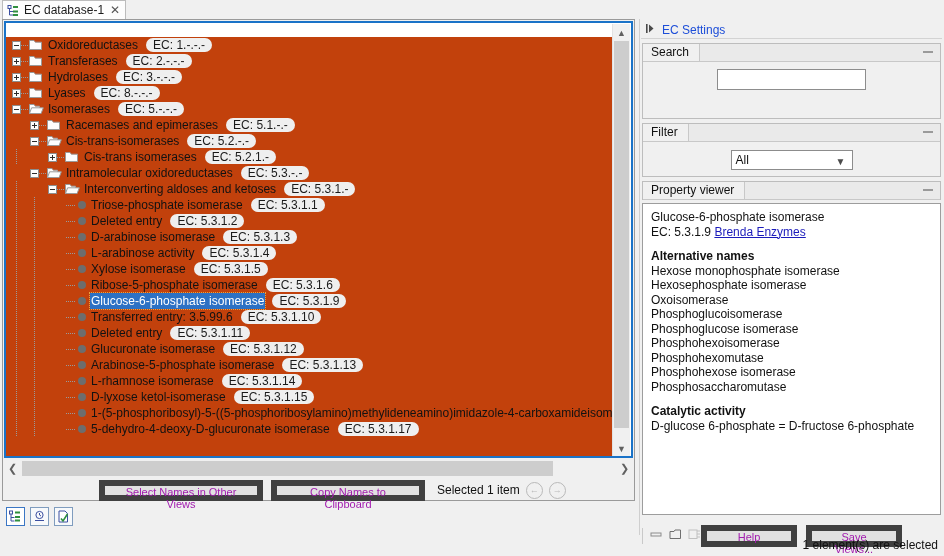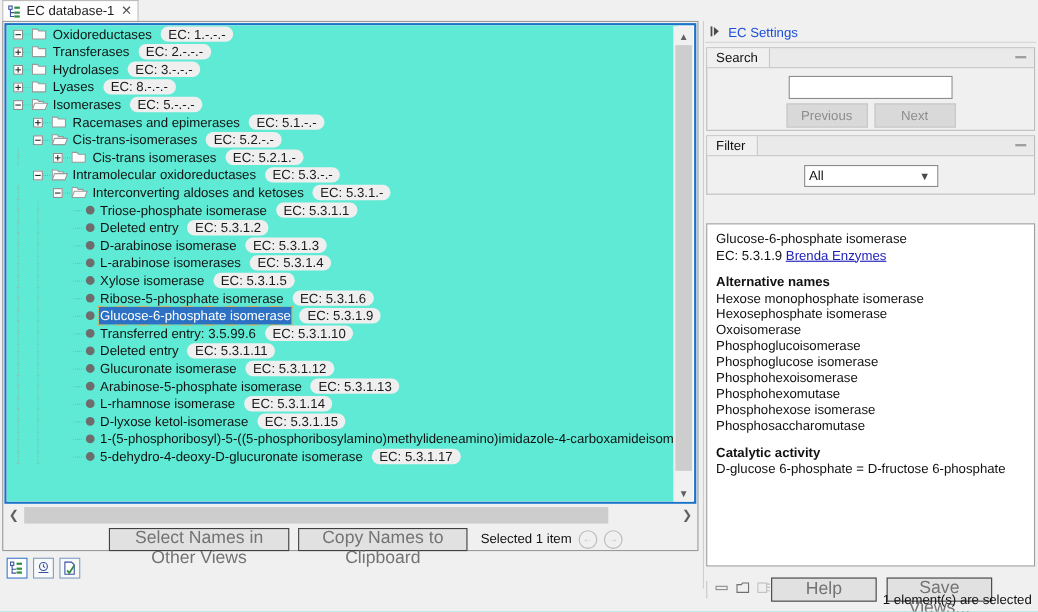--- a/index.html
+++ b/index.html
@@ -19,21 +19,21 @@
        display:flex;align-items:center;padding:0 5px 0 4px;box-sizing:border-box;}
   .tab .ticon{width:13px;height:13px;margin-right:4px;flex:0 0 auto;}
   .tab .tlabel{font-size:12px;color:#1b1b1b;white-space:nowrap;}
   .tab .tclose{margin-left:6px;font-size:12px;color:#555;line-height:1;cursor:default;}
 
   
   .leftpane{position:absolute;left:2px;top:19px;width:633px;height:482px;
             background:#f0f0f0;border:1px solid #9a9a9a;box-sizing:border-box;}
   .treewrap{position:absolute;left:1px;top:1px;width:629px;height:437px;
             background:#fff;border:2px solid #1a73c8;box-sizing:border-box;overflow:hidden;}
-  .treeview{position:absolute;left:0;top:0;width:610px;height:433px;overflow:hidden;background:#5eead4;}
+  .treeview{position:absolute;left:0;top:14px;width:610px;height:433px;overflow:hidden;background:#c2410c;}
 
   .row{position:relative;height:16px;line-height:16px;white-space:nowrap;display:flex;align-items:center;}
   .guide{position:absolute;top:0;bottom:0;width:1px;
          background-image:linear-gradient(to bottom,#9a9a9a 1px, transparent 1px);
          background-size:1px 2px;}
   .expander{width:9px;height:9px;border:1px solid #8d8d8d;background:#fdfdfd;
             position:relative;flex:0 0 auto;box-sizing:border-box;}
   .expander:before{content:"";position:absolute;left:1px;top:3px;width:5px;height:1px;background:#2b2b2b;}
   .expander.plus:after{content:"";position:absolute;left:3px;top:1px;width:1px;height:5px;background:#2b2b2b;}
   .elbow{width:8px;height:1px;
@@ -52,21 +52,21 @@
   .vscroll{position:absolute;right:1px;top:1px;width:17px;height:433px;background:#f0f0f0;border-left:1px solid #e2e2e2;}
   .vscroll .arrow{height:17px;width:17px;display:flex;align-items:center;justify-content:center;
                   color:#606060;font-size:9px;background:#f0f0f0;}
   .vthumb{position:absolute;left:1px;top:17px;width:15px;height:387px;background:#cdcdcd;}
   .hscrollrow{position:absolute;left:1px;top:440px;width:629px;height:17px;background:#f0f0f0;}
   .hscrollrow .harrow{position:absolute;top:0;width:17px;height:17px;display:flex;align-items:center;justify-content:center;
                       color:#606060;font-size:11px;}
   .hthumb{position:absolute;left:18px;top:1px;width:531px;height:15px;background:#cdcdcd;}
 
   .leftbtns{position:absolute;left:0;top:459px;width:631px;height:22px;display:flex;align-items:center;}
-  .btn{background:#e1e1e1;border:1px solid #404040;height:21px;font-size:16px;color:#737373;
+  .btn{background:#e1e1e1;border:6px solid #404040;height:21px;font-size:11px;color:#a21caf;
        padding:0 12px;box-sizing:border-box;font-family:"Liberation Sans",sans-serif;}
   .selinfo{font-size:12px;color:#111;margin-left:12px;}
   .navcirc{width:15px;height:15px;border:1px solid #b9b9b9;border-radius:50%;color:#b9b9b9;
            font-size:9px;display:inline-flex;align-items:center;justify-content:center;margin-left:6px;}
 
   
   .viewicons{position:absolute;left:6px;top:507px;display:flex;gap:5px;align-items:center;}
   .vicon{width:19px;height:19px;border:1px solid #7f9cbe;background:#f7f9fb;
          display:flex;align-items:center;justify-content:center;box-sizing:border-box;}
   .vicon.sel{border:1px solid #3a76c4;background:#fff;}
@@ -262,21 +262,21 @@
             <span class="bullet"></span>
             <span class="name">D-arabinose isomerase</span>
             <span class="ecbadge">EC: 5.3.1.3</span>
           </div>
           <div class="row">
             <span class="guide" style="left: 10px;"></span>
             <span class="guide" style="left: 28px;"></span>
             <span class="spacer" style="width: 60px;"></span>
             <span class="elbow" style="width: 10px;"></span>
             <span class="bullet"></span>
-            <span class="name">L-arabinose isomerases</span>
+            <span class="name">L-arabinose activity</span>
             <span class="ecbadge">EC: 5.3.1.4</span>
           </div>
           <div class="row">
             <span class="guide" style="left: 10px;"></span>
             <span class="guide" style="left: 28px;"></span>
             <span class="spacer" style="width: 60px;"></span>
             <span class="elbow" style="width: 10px;"></span>
             <span class="bullet"></span>
             <span class="name">Xylose isomerase</span>
             <span class="ecbadge">EC: 5.3.1.5</span>
@@ -434,42 +434,44 @@
 
     <div class="grp" style="top:24px;height:76px;">
       <div class="grp-title">
         <span class="tabtext">Search</span>
         <span class="minus"></span>
       </div>
       <div class="grp-body">
         <div style="display:flex;justify-content:center;padding-top:7px;">
           <input class="searchfield" type="text" value="" style="">
         </div>
-        <div style="display:flex;justify-content:center;padding-top:4px;">
-          <button class="gbtn">Previous</button>
-          <button class="gbtn" style="margin-left:6px;">Next</button>
-        </div>
       </div>
     </div>
 
     <div class="grp" style="top:104px;height:54px;">
       <div class="grp-title">
         <span class="tabtext">Filter</span>
         <span class="minus"></span>
       </div>
       <div class="grp-body">
         <div style="display:flex;justify-content:center;padding-top:8px;">
           <div class="combo">
             <span>All</span>
             <span class="chev">▼</span>
           </div>
         </div>
       </div>
     </div>
 
+    <div class="grp" style="top:162px;height:19px;border-bottom:none;">
+      <div class="grp-title">
+        <span class="tabtext">Property viewer</span>
+        <span class="minus"></span>
+      </div>
+    </div>
 
     <div class="propbox">
       <div class="line">Glucose-6-phosphate isomerase</div>
       <div class="line">
         <span>EC: 5.3.1.9</span>
         <a href="#">Brenda Enzymes</a>
       </div>
       <div class="gap"></div>
       <div class="line bold">Alternative names</div>
       <div id="altnames">

